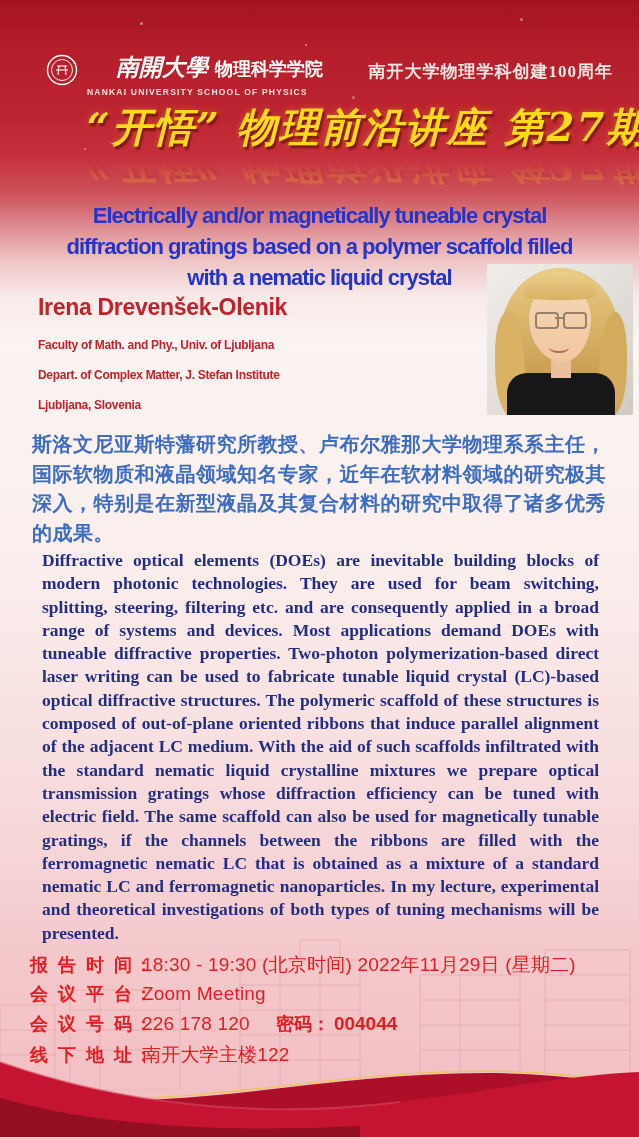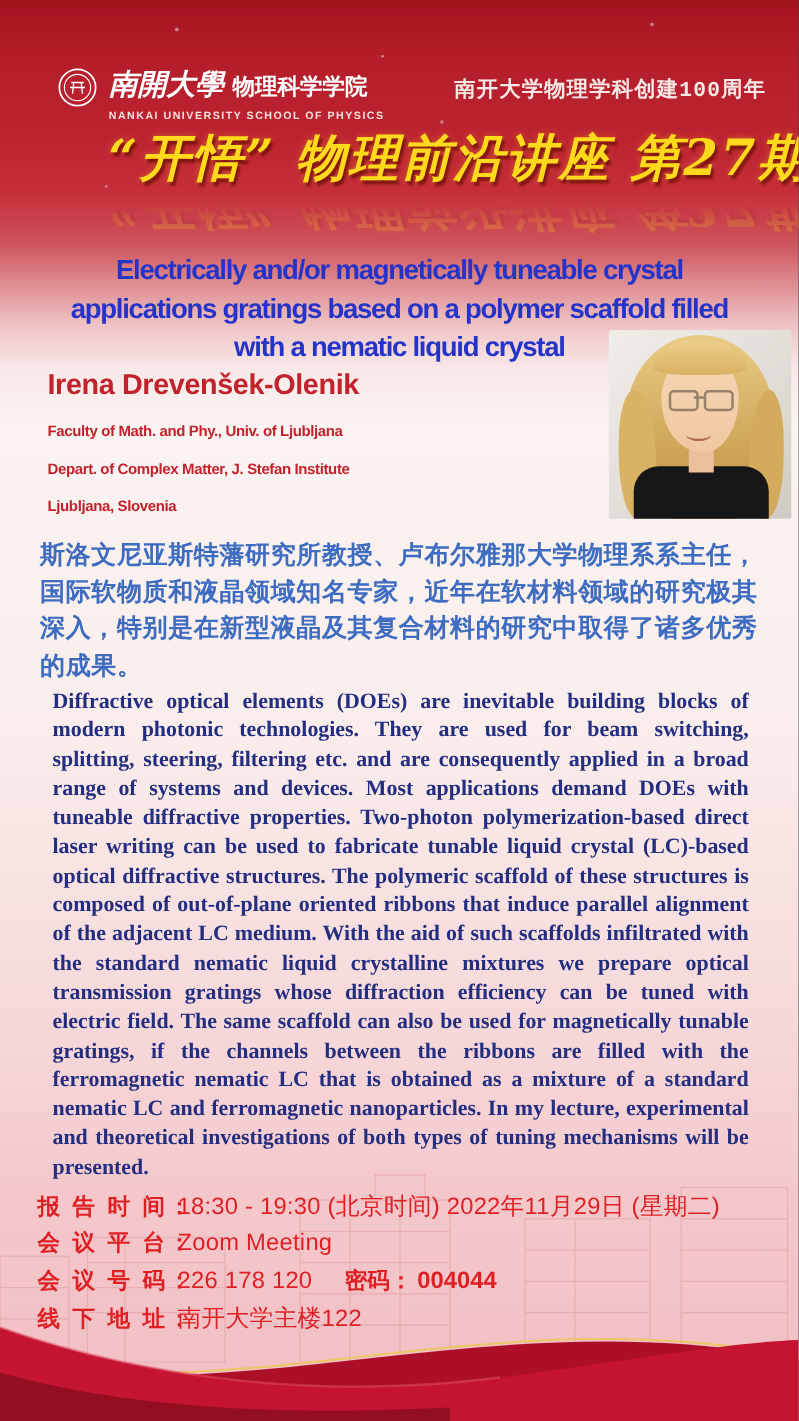--- a/index.html
+++ b/index.html
@@ -11,24 +11,24 @@
       #cd515a 17%, #de8d92 20%, #efc5c6 23%, #f8e9e8 26%,
       #fbf4f2 30%, #faeeec 50%, #f8e3e2 62%, #f6d5d7 75%,
       #f4c8cb 84%, #f2c2c6 93%, #f1bfc3 100%);
   }
   .sparkle{position:absolute;border-radius:50%;background:#fff;}
 
   
   .logo-group{position:absolute;left:46px;top:52px;display:flex;gap:9px;align-items:flex-start;}
   .seal{width:32px;height:32px;margin-top:2px;}
   .logo-line1{display:flex;align-items:baseline;gap:7px;color:#ffffff;white-space:nowrap;}
-  .calligraphy{font-family:"DejaVu Serif","Liberation Serif",serif;font-style:italic;font-weight:bold;font-size:23px;}
+  .calligraphy{font-family:"DejaVu Serif","Liberation Serif",serif;font-style:italic;font-weight:bold;font-size:23px;margin-left:29px;}
   .school-cn{font-size:18px;font-weight:bold;}
   .logo-en{font-size:8.5px;font-weight:bold;letter-spacing:1.2px;color:#f6dfdc;margin-top:4px;white-space:nowrap;}
-  .anniversary{position:absolute;right:26px;top:60px;font-family:Liberation Mono, monospace;
+  .anniversary{position:absolute;right:26px;top:60px;font-family:Liberation Serif, serif;
     font-weight:bold;font-size:17px;letter-spacing:1px;color:#f8e7e4;white-space:nowrap;}
 
   
   .series-wrap{position:absolute;top:104px;left:0;width:100%;text-align:center;line-height:1.15;padding-left:48px;}
   .series-title{
     font-family:"DejaVu Serif","Liberation Serif",serif;
     font-size:40px;font-weight:bold;font-style:italic;letter-spacing:2px;
     color:#ffd91c;text-shadow:2px 3px 2px rgba(110,12,8,.8),0 0 6px rgba(255,200,40,.35);
     white-space:nowrap;}
   .series-reflection{
@@ -117,21 +117,21 @@
   </div>
   <div class="anniversary">南开大学物理学科创建100周年</div>
 
   <div class="series-wrap">
     <div class="series-title">“开悟” 物理前沿讲座 第27期</div>
     <div class="series-title series-reflection" aria-hidden="true">“开悟” 物理前沿讲座 第27期</div>
   </div>
 
   <div class="talk-title">
     <div>Electrically and/or magnetically tuneable crystal</div>
-    <div>applications gratings based on a polymer scaffold filled</div>
+    <div>diffraction gratings based on a polymer scaffold filled</div>
     <div>with a nematic liquid crystal</div>
   </div>
 
   <div class="speaker-info">
     <div class="speaker-name">Irena Drevenšek-Olenik</div>
     <div class="affil">Faculty of Math. and Phy., Univ. of Ljubljana</div>
     <div class="affil">Depart. of Complex Matter, J. Stefan Institute</div>
     <div class="affil">Ljubljana, Slovenia</div>
   </div>
 

